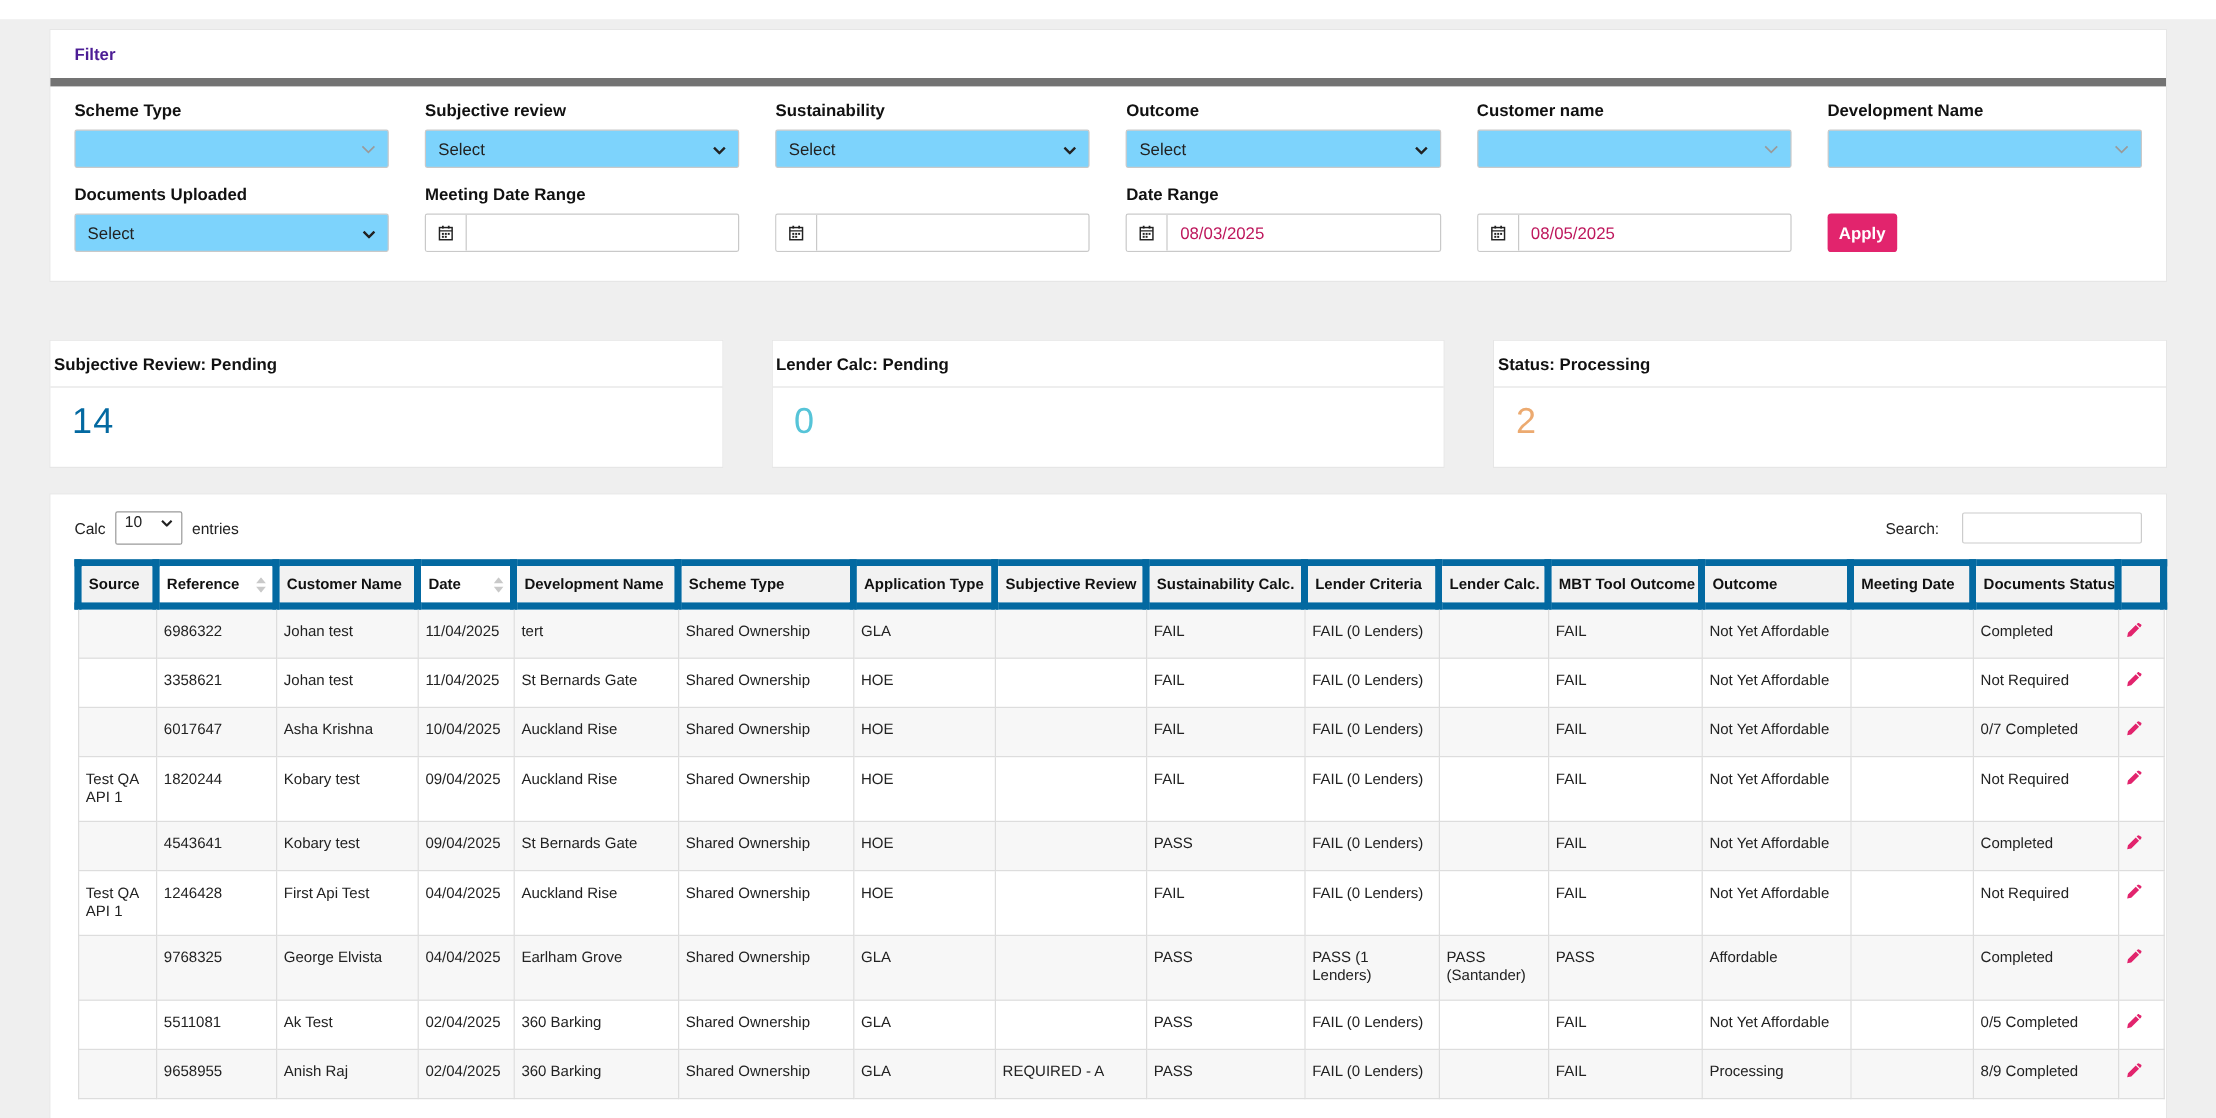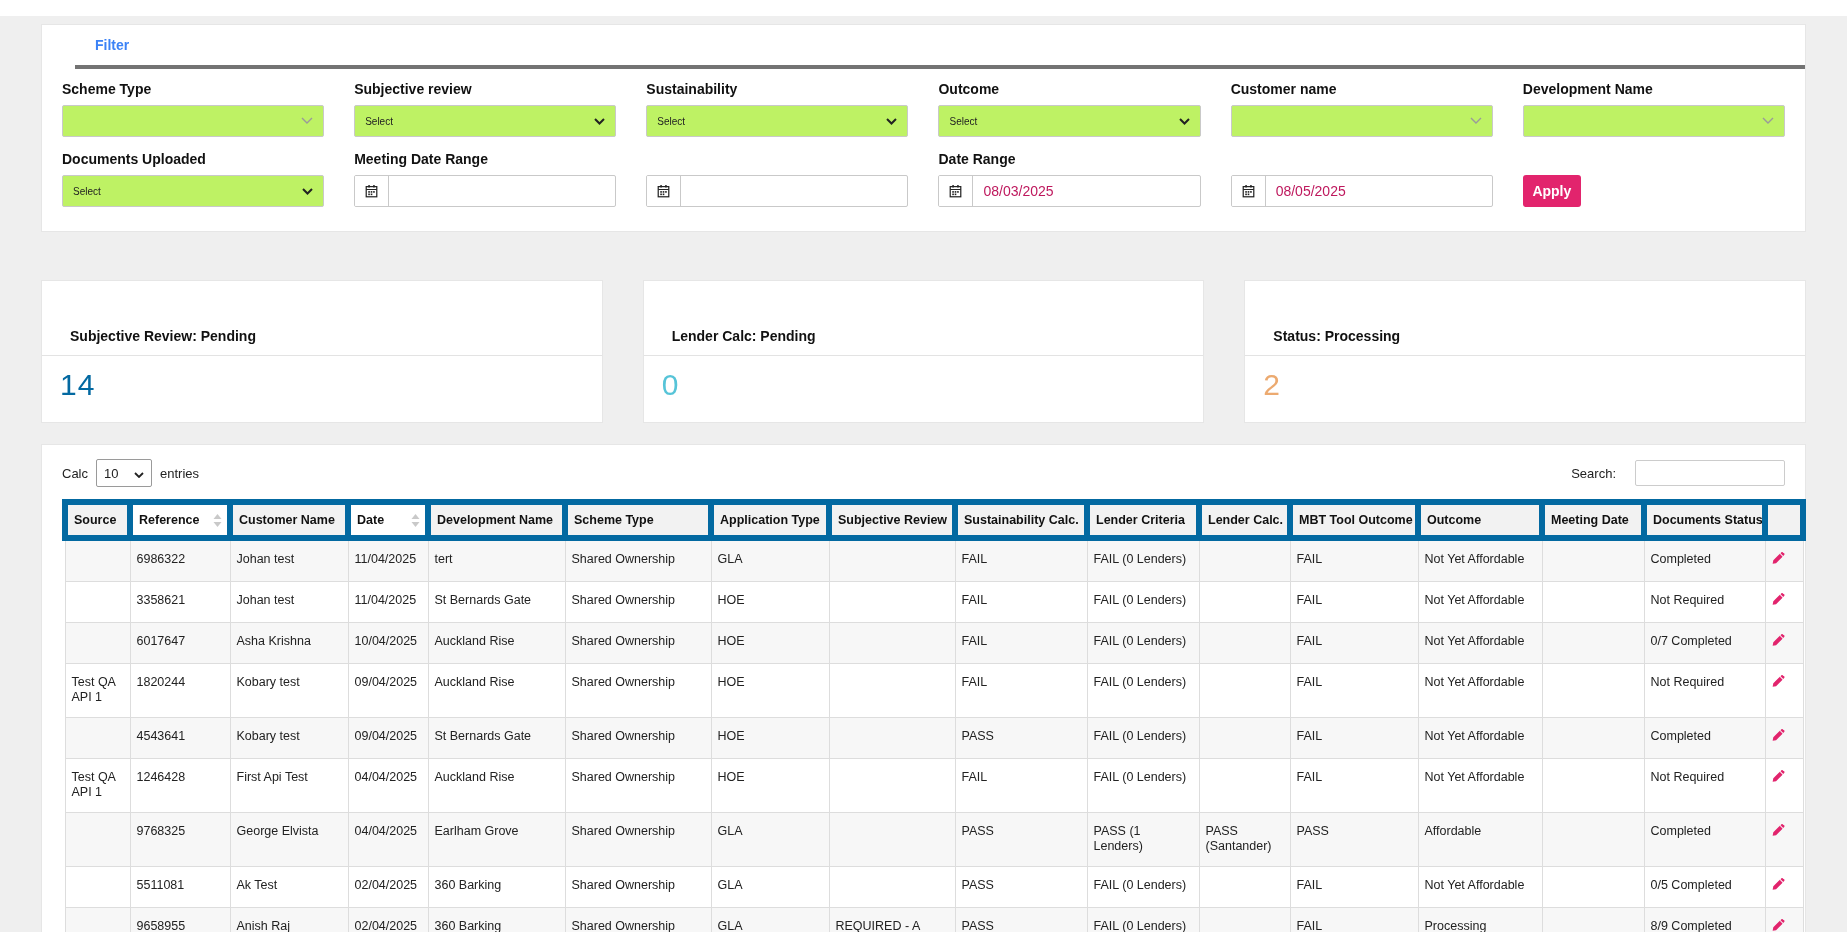--- a/index.html
+++ b/index.html
@@ -8,36 +8,36 @@
     width: 1847px; height: 932px; overflow: hidden;
     background: #efefef;
     font-family: "Liberation Sans", sans-serif;
     color: #222;
   }
   .top-strip { height: 16px; background: #ffffff; }
   .wrap { padding: 0 41px; }
 
   .panel { background: #fff; border: 1px solid #e6e6e6; }
   .panel-title {
-    font-size: 14px; font-weight: bold; color: #3b82f6;
-    padding: 12px 20px; border-bottom: 4px solid #737373; margin-left: 33px;
+    font-size: 14px; font-weight: bold; color: #4c1d95;
+    padding: 12px 20px; border-bottom: 7px solid #737373;
   }
 
   
   .filter-panel { margin-top: 8px; }
   .filter-grid {
     display: grid; grid-template-columns: repeat(6, 1fr);
     column-gap: 30px; row-gap: 14px; padding: 12px 20px 24px;
   }
   .ffield { display: flex; flex-direction: column; justify-content: flex-end; }
   .flabel { display: block; font-size: 14px; font-weight: bold; margin-bottom: 8px; color: #111; }
   .sel {
-    height: 32px; border: 1px solid #c9c9c9; border-radius: 2px; background: #bef264;
+    height: 32px; border: 1px solid #c9c9c9; border-radius: 2px; background: #7dd3fc;
     display: flex; align-items: center; justify-content: space-between;
-    padding: 0 10px; font-size: 10px; cursor: pointer;
+    padding: 0 10px; font-size: 14px; cursor: pointer;
   }
   .sel .chev { flex: 0 0 auto; margin-left: 6px; }
   .dategroup {
     height: 32px; border: 1px solid #c9c9c9; border-radius: 2px; background: #fff;
     display: flex; align-items: stretch; overflow: hidden;
   }
   .addon {
     width: 34px; flex: 0 0 34px; border-right: 1px solid #c9c9c9;
     display: flex; align-items: center; justify-content: center; background: #fff;
   }
@@ -48,36 +48,35 @@
   .apply-btn {
     height: 32px; width: 58px; background: #e2246d; color: #fff;
     font-weight: bold; font-size: 14px; border: none; border-radius: 3px;
     cursor: pointer; font-family: inherit; align-self: flex-start;
   }
 
   
   .cards { display: flex; gap: 40px; margin-top: 48px; }
   .card { flex: 1; background: #fff; border: 1px solid #e6e6e6; }
   .card-title {
-    padding: 11px 28px; font-size: 14px; font-weight: bold; color: #111;
+    padding: 11px 3px; font-size: 14px; font-weight: bold; color: #111;
     border-bottom: 1px solid #e3e3e3;
-    margin-top: 36px;
   }
   .card-value { padding: 12px 18px 20px; font-size: 30px; font-weight: 300; letter-spacing: 1px; }
 
   
   .apps-panel { margin-top: 21px; padding-bottom: 30px; }
   .table-controls {
     display: flex; justify-content: space-between; align-items: center;
     padding: 14px 20px 12px;
   }
   .show-group { display: flex; align-items: center; gap: 8px; font-size: 13px; }
   .entries-select {
     width: 56px; height: 28px; border: 1px solid #9a9a9a; border-radius: 2px;
-    display: flex; align-items: center; justify-content: space-between;
+    display: flex; justify-content: space-between;
     padding: 0 7px; font-size: 13px; background: #fff; cursor: pointer;
   }
   .search-group { display: flex; align-items: center; gap: 19px; font-size: 13px; }
   .search-input {
     width: 150px; height: 26px; border: 1px solid #ccc; border-radius: 2px;
     font-family: inherit; font-size: 13px; padding: 0 6px; outline: none;
   }
 
   table.apps {
     width: calc(100% - 40px); margin: 0 20px;

